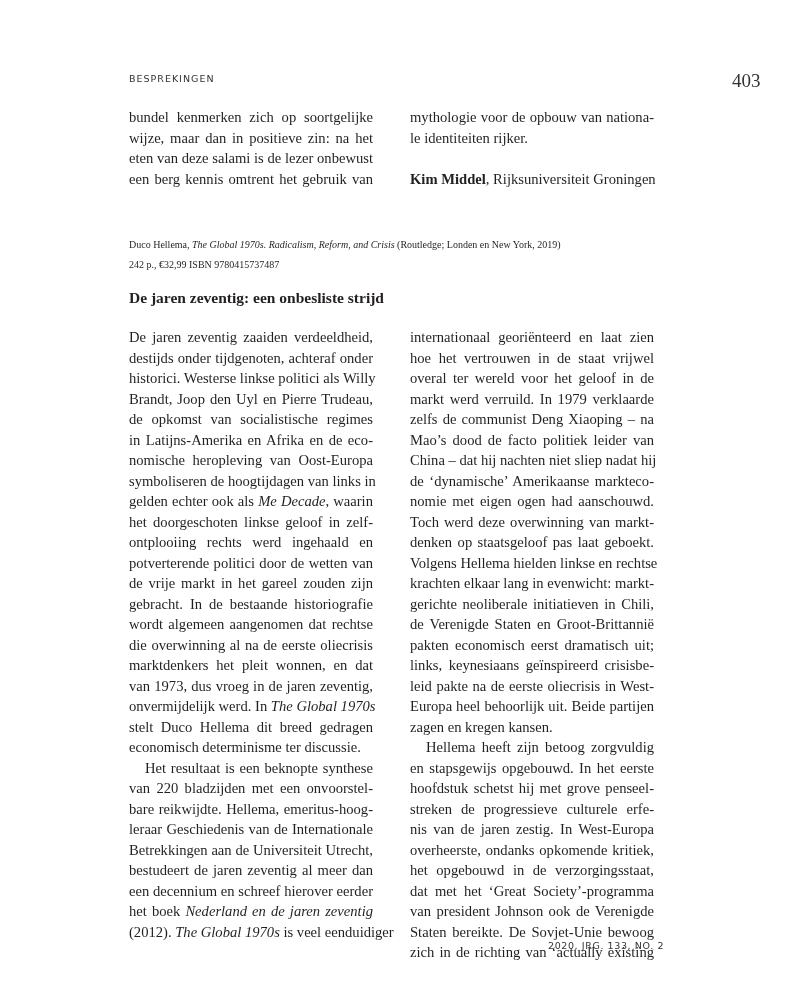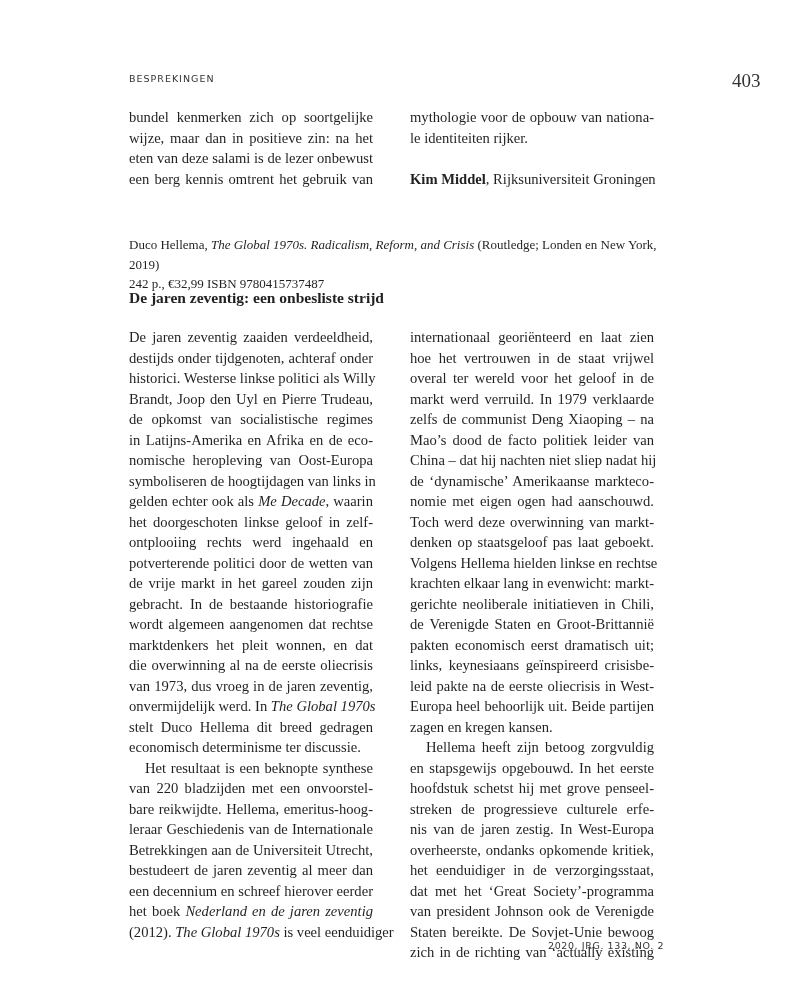--- a/index.html
+++ b/index.html
@@ -25,21 +25,21 @@
   .col .ln.last { text-align-last: left; }
   .col .ln.indent { padding-left: 16px; }
   .left-col { left: 129px; width: 244px; }
   .right-col { left: 410px; width: 244px; }
   .top-left { top: 107px; }
   .top-right { top: 107px; }
   .sig { display: block; height: 20.5px; line-height: 20.5px; margin-top: 20.5px; white-space: nowrap; text-align: right; }
   .sig b { font-weight: bold; }
   .biblio {
     position: absolute; left: 129px; top: 235px; width: 540px;
-    font-family: "Liberation Serif", serif; font-size: 13px; line-height: 19.5px; color: #231f20;
+    font-family: "Liberation Serif", serif; font-size: 10px; line-height: 19.5px; color: #231f20;
   }
   .biblio i { font-style: italic; }
   .review-title {
     position: absolute; left: 129px; top: 289px;
     font-family: "Liberation Serif", serif; font-size: 15.5px; font-weight: bold; color: #231f20;
   }
   .body-left { top: 327px; }
   .body-right { top: 327px; }
   i { font-style: italic; }
 </style>
@@ -80,22 +80,22 @@
       <span class="ln">in Latijns-Amerika en Afrika en de eco-</span>
       <span class="ln">nomische heropleving van Oost-Europa</span>
       <span class="ln">symboliseren de hoogtijdagen van links in</span>
       <span class="ln"><span>gelden echter ook als </span><i>Me Decade</i><span>, waarin</span></span>
       <span class="ln">het doorgeschoten linkse geloof in zelf-</span>
       <span class="ln">ontplooiing rechts werd ingehaald en</span>
       <span class="ln">potverterende politici door de wetten van</span>
       <span class="ln">de vrije markt in het gareel zouden zijn</span>
       <span class="ln">gebracht. In de bestaande historiografie</span>
       <span class="ln">wordt algemeen aangenomen dat rechtse</span>
+      <span class="ln">die overwinning al na de eerste oliecrisis</span>
       <span class="ln">marktdenkers het pleit wonnen, en dat</span>
-      <span class="ln">die overwinning al na de eerste oliecrisis</span>
       <span class="ln">van 1973, dus vroeg in de jaren zeventig,</span>
       <span class="ln"><span>onvermijdelijk werd. In </span><i>The Global 1970s</i><span></span></span>
       <span class="ln">stelt Duco Hellema dit breed gedragen</span>
       <span class="ln last">economisch determinisme ter discussie.</span>
       <span class="ln indent">Het resultaat is een beknopte synthese</span>
       <span class="ln">van 220 bladzijden met een onvoorstel-</span>
       <span class="ln">bare reikwijdte. Hellema, emeritus-hoog-</span>
       <span class="ln">leraar Geschiedenis van de Internationale</span>
       <span class="ln">Betrekkingen aan de Universiteit Utrecht,</span>
       <span class="ln">bestudeert de jaren zeventig al meer dan</span>
@@ -123,21 +123,21 @@
       <span class="ln">links, keynesiaans geïnspireerd crisisbe-</span>
       <span class="ln">leid pakte na de eerste oliecrisis in West-</span>
       <span class="ln">Europa heel behoorlijk uit. Beide partijen</span>
       <span class="ln last">zagen en kregen kansen.</span>
       <span class="ln indent">Hellema heeft zijn betoog zorgvuldig</span>
       <span class="ln">en stapsgewijs opgebouwd. In het eerste</span>
       <span class="ln">hoofdstuk schetst hij met grove penseel-</span>
       <span class="ln">streken de progressieve culturele erfe-</span>
       <span class="ln">nis van de jaren zestig. In West-Europa</span>
       <span class="ln">overheerste, ondanks opkomende kritiek,</span>
-      <span class="ln">het eenduidiger in de verzorgingsstaat,</span>
+      <span class="ln">het opgebouwd in de verzorgingsstaat,</span>
       <span class="ln">dat met het ‘Great Society’-programma</span>
       <span class="ln">van president Johnson ook de Verenigde</span>
       <span class="ln">Staten bereikte. De Sovjet-Unie bewoog</span>
       <span class="ln">zich in de richting van ‘actually existing</span>
     </div>
 
   <div class="footer">2020, JRG. 133, NO. 2</div>
 </div>
 
 </body></html>

